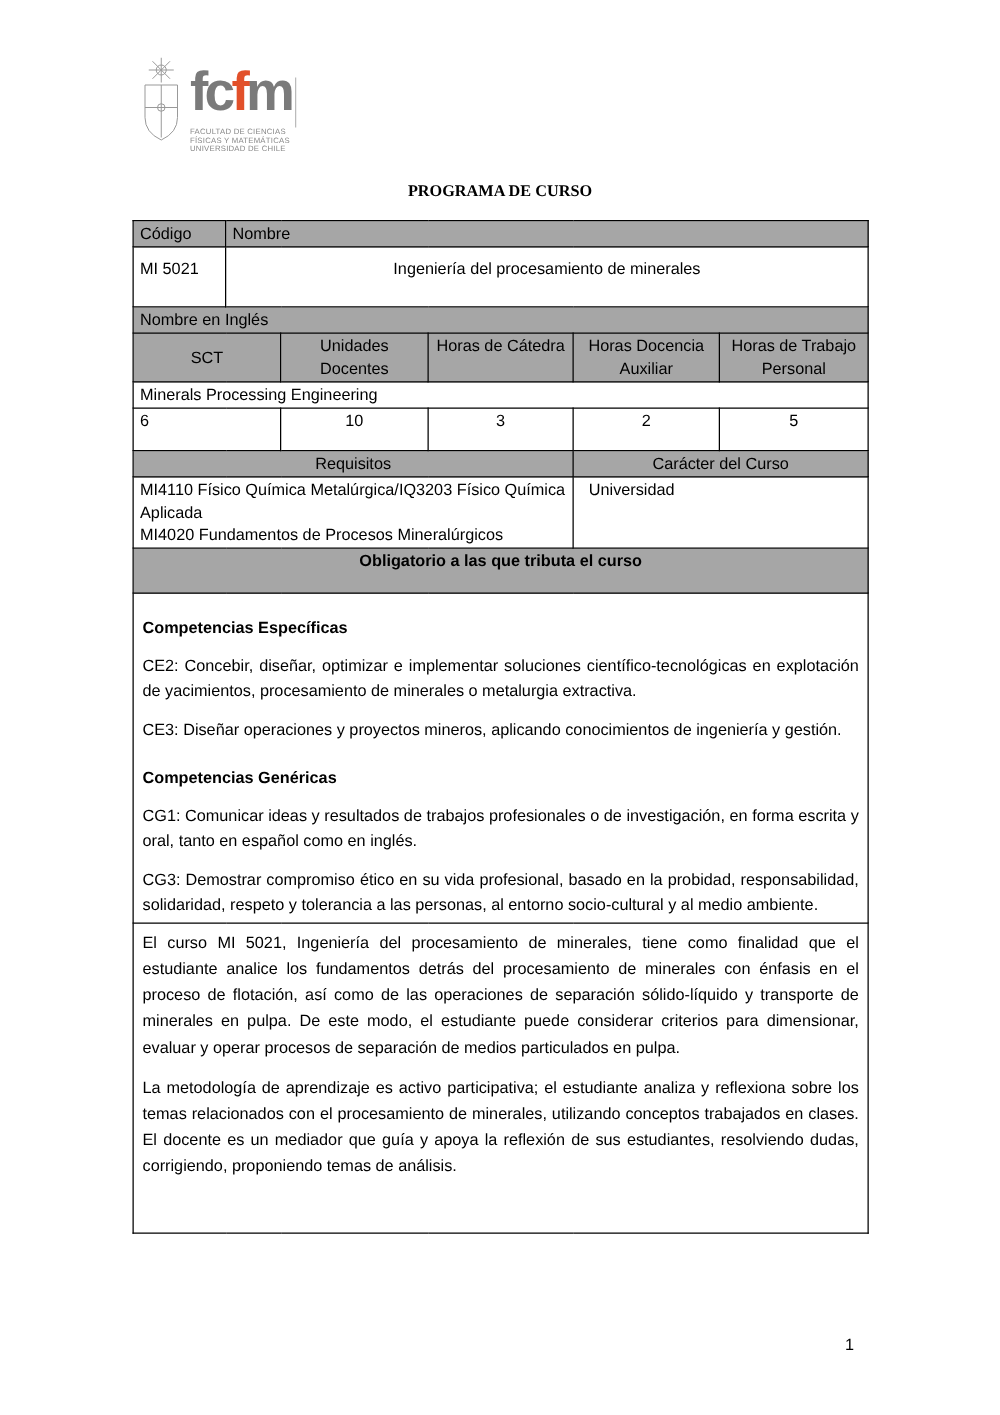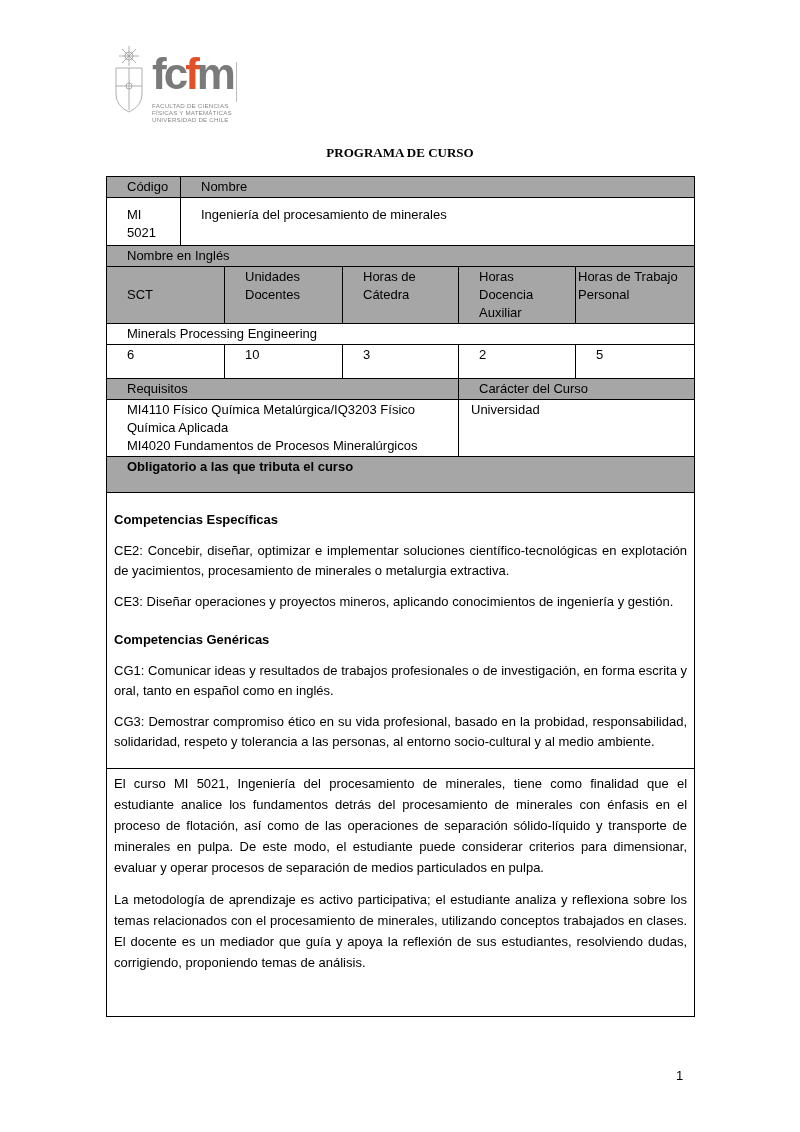--- a/index.html
+++ b/index.html
@@ -10,23 +10,23 @@
   .logo-text { position: absolute; left: 40px; top: 6px; font-size: 44px; font-weight: bold;
                letter-spacing: -3px; color: #7a7a7a; line-height: 1; font-family: "Liberation Sans", sans-serif; text-align: right; }
   .logo-text .f2 { color: #e2502a; }
   .logo-sub { position: absolute; left: 40px; top: 56px; font-size: 6.2px; line-height: 7px; color: #888;
               letter-spacing: 0.2px; text-transform: uppercase; white-space: nowrap; }
   .logo-vline { position: absolute; left: 124px; top: 16px; width: 1px; height: 40px; background: #bbb; }
   .doc-title { position: absolute; left: 0; width: 800px; top: 145px; text-align: center;
                font-weight: bold; font-size: 13px; font-family: Liberation Serif, serif; }
   table.course { position: absolute; left: 106px; top: 176px; width: 588px; border-collapse: collapse;
                  font-size: 13px; table-layout: fixed; }
-  table.course td { border: 1.2px solid #000; padding: 1px 20px; vertical-align: top; line-height: 18px; }
+  table.course td { border: 1.2px solid #000; padding: 1px 5px; vertical-align: top; line-height: 18px; }
   td.g { background: #a6a6a6; }
-  td.c { text-align: left; }
+  td.c { text-align: center; }
   .bold { font-weight: bold; }
   .just { text-align: justify; }
   .p { margin: 0 0 11px 0; line-height: 20px; }
   .page-num { position: absolute; left: 676px; top: 1068px; font-size: 13px; }
 </style>
 </head>
 <body>
 
 <div class="logo">
   <svg class="crest" viewBox="0 0 34 68">
@@ -105,21 +105,21 @@
   <tr style="height:36px">
     <td class="g c bold" colspan="6">Obligatorio a las que tributa el curso</td>
   </tr>
   <tr>
     <td colspan="6" class="just" style="padding:17px 7px 0 7px">
       <p class="p bold">Competencias Específicas</p>
       <p class="p">CE2: Concebir, diseñar, optimizar e implementar soluciones científico-tecnológicas en explotación de yacimientos, procesamiento de minerales o metalurgia extractiva.</p>
       <p class="p" style="margin-bottom:18px">CE3:  Diseñar operaciones y proyectos mineros, aplicando conocimientos de ingeniería y gestión.</p>
       <p class="p bold">Competencias Genéricas</p>
       <p class="p">CG1: Comunicar ideas y resultados de trabajos profesionales o de investigación, en forma escrita y oral, tanto en español como en inglés.</p>
-      <p class="p" style="margin-bottom:16px">CG3: Demostrar compromiso ético en su vida profesional, basado en la probidad, responsabilidad, solidaridad, respeto y tolerancia a las personas, al entorno socio-cultural y al medio ambiente.</p>
+      <p class="p" style="margin-bottom:4px">CG3: Demostrar compromiso ético en su vida profesional, basado en la probidad, responsabilidad, solidaridad, respeto y tolerancia a las personas, al entorno socio-cultural y al medio ambiente.</p>
     </td>
   </tr>
   <tr style="height:248px">
     <td colspan="6" class="just" style="padding:4px 7px">
       <p class="p" style="line-height:21px">El curso MI 5021, Ingeniería del procesamiento de minerales, tiene como finalidad que el estudiante analice los fundamentos detrás del procesamiento de minerales con énfasis en el proceso de flotación, así como de las operaciones de separación sólido-líquido y transporte de minerales en pulpa. De este modo, el estudiante puede considerar criterios para dimensionar, evaluar y operar procesos de separación de medios particulados en pulpa.</p>
       <p class="p" style="line-height:21px">La metodología de aprendizaje es activo participativa; el estudiante analiza y reflexiona sobre los temas relacionados con el procesamiento de minerales, utilizando conceptos trabajados en clases. El docente es un mediador que guía y apoya la reflexión de sus estudiantes, resolviendo dudas, corrigiendo, proponiendo temas de análisis.</p>
     </td>
   </tr>
 </tbody>
   </table>

